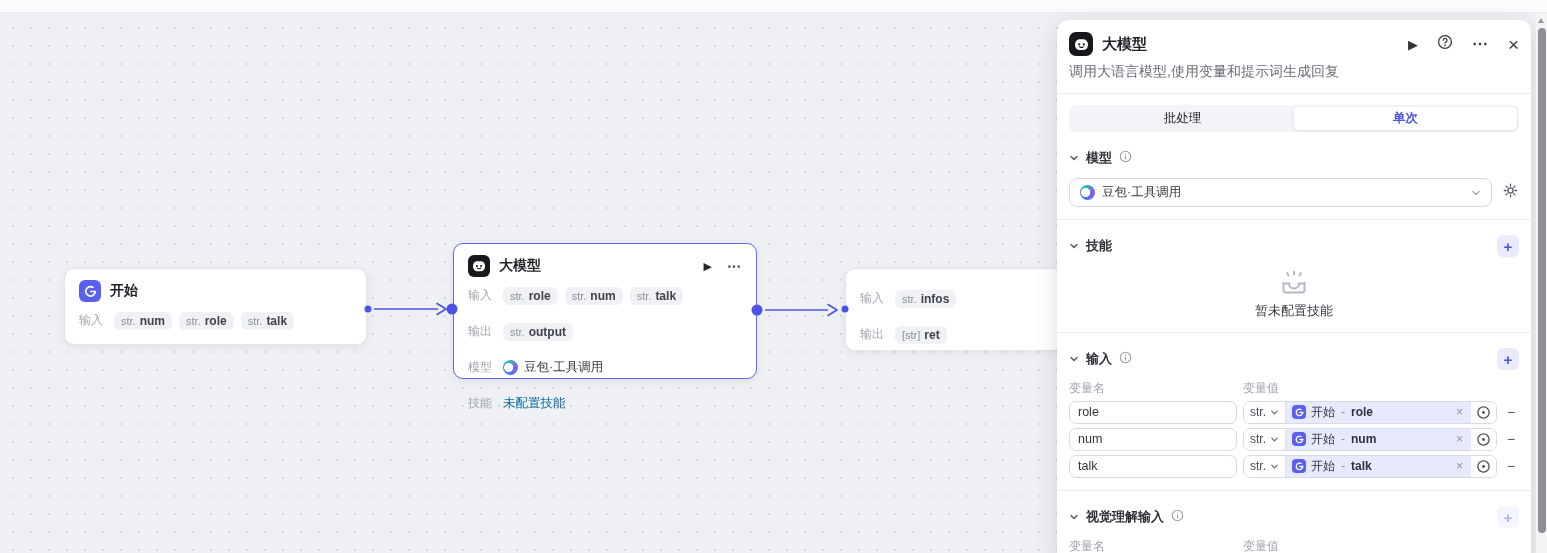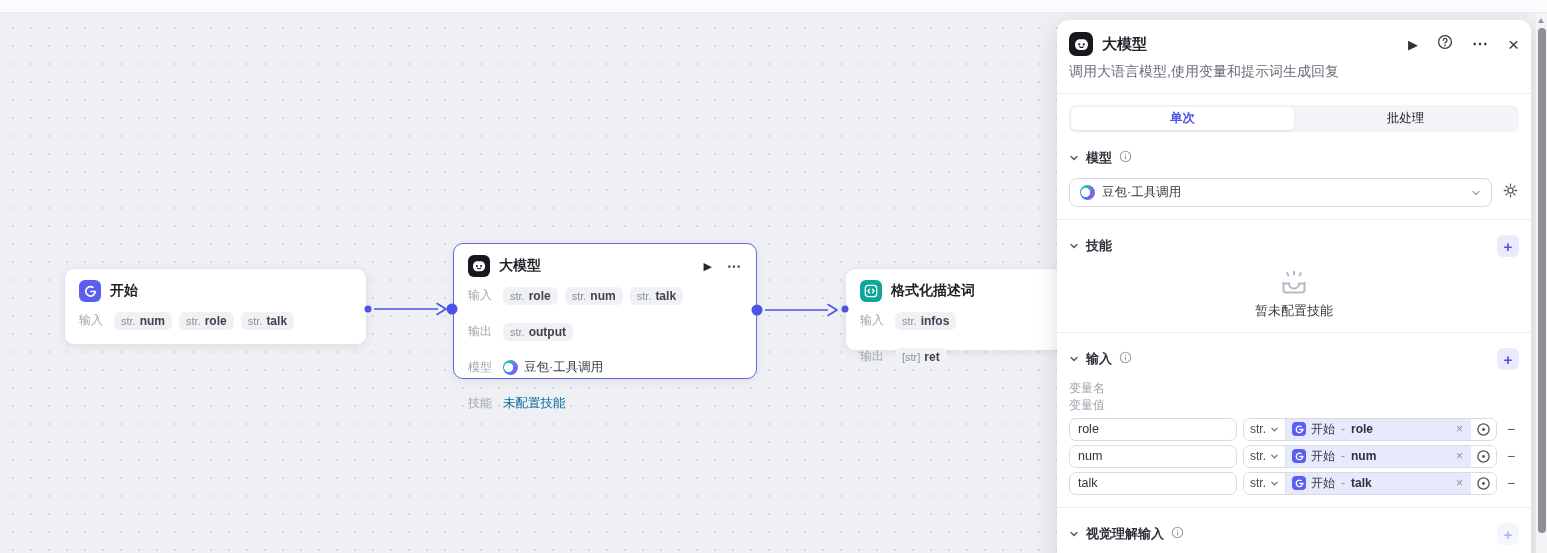--- a/index.html
+++ b/index.html
@@ -75,21 +75,21 @@
   .add-btn{margin-left:auto;width:22px;height:22px;background:#e9ebfc;color:#4d53e8;border-radius:6px;display:flex;align-items:center;justify-content:center;font-size:15px;font-weight:600;line-height:1;}
   .add-btn.disabled{opacity:.45;}
 
   .dd-row{display:flex;align-items:center;gap:10px;margin:9px 12px 0;}
   .dropdown{flex:1;height:29px;border:1px solid #d7dae2;border-radius:8px;display:flex;align-items:center;padding:0 10px;gap:7px;background:#fff;}
   .dd-text{font-size:12.5px;color:#33343c;flex:1;}
 
   .empty{text-align:center;margin-top:13px;}
   .empty-text{font-size:13px;color:#3a3c44;margin-top:1px;}
 
-  .cols{display:flex;margin:10px 12px 0;font-size:12px;color:#a0a3ad;flex-direction:column;}
+  .cols{display:flex;margin:10px 12px 0;font-size:12px;color:#a0a3ad;}
   .cols .c1{width:174px;}
   .vrow{display:flex;align-items:center;margin:3px 12px 0;gap:6px;height:24px;}
   .name-input{width:168px;height:23px;border:1px solid #d8dbe3;border-radius:7px;font-size:12.5px;color:#33343c;padding:0 8px;font-family:inherit;outline:none;background:#fff;}
   .val{flex:1;height:23px;border:1px solid #d8dbe3;border-radius:7px;display:flex;align-items:stretch;overflow:hidden;background:#fff;}
   .val-type{display:flex;align-items:center;gap:4px;padding:0 6px;font-size:12px;color:#4a4c55;border-right:1px solid #dcdfe6;background:#fff;}
   .val-tag{flex:1;background:#e7e9fc;display:flex;align-items:center;gap:5px;padding:0 6px;font-size:12px;color:#3c3e52;min-width:0;}
   .mini-icon{width:14px;height:14px;border-radius:4px;background:#5a5fef;display:flex;align-items:center;justify-content:center;flex-shrink:0;}
   .ref-node{color:#34363f;}
   .ref-sep{color:#8b8ea0;margin:0 1px;}
   .ref-field{font-weight:700;color:#2f3140;}
@@ -202,30 +202,20 @@
           <span>豆包·工具调用</span>
         </span>
     </div>
     <div class="node-row">
       <span class="row-label">技能</span>
       <span class="muted-val">未配置技能</span>
     </div>
   </div>
 
   <div class="node" style="left:845px;top:255px;width:218px;height:83px;">
-    <div class="node-header">
-      <span class="node-icon icon-teal">
-        <svg width="14" height="14" viewBox="0 0 14 14" fill="none" stroke="#fff" stroke-width="1.3" stroke-linecap="round" stroke-linejoin="round">
-          <rect x="1.3" y="1.3" width="11.4" height="11.4" rx="3"></rect>
-          <path d="M5.5 5.2 L3.9 7 L5.5 8.8"></path>
-            <path d="M8.5 5.2 L10.1 7 L8.5 8.8"></path>
-        </svg>
-      </span>
-      <span class="node-title">格式化描述词</span>
-    </div>
     <div class="node-row first">
       <span class="row-label">输入</span>
       <span class="tags">
         <span class="tag">
             <span class="tag-type">str.</span>
             <span class="tag-name">infos</span>
           </span>
       </span>
     </div>
     <div class="node-row">
@@ -263,22 +253,22 @@
       </span>
       <span class="p-more">⋯</span>
       <span class="p-close">×</span>
     </span>
   </div>
 
   <div class="p-sub">调用大语言模型,使用变量和提示词生成回复</div>
   <div class="divider"></div>
 
   <div class="tabs">
+    <div class="tab">批处理</div>
     <div class="tab active">单次</div>
-    <div class="tab">批处理</div>
   </div>
 
   <div class="sec">
     <span>
       <svg width="10" height="10" viewBox="0 0 10 10" fill="none" stroke="#5b5e68" stroke-width="1.5" stroke-linecap="round">
           <path d="M2 3.5 L5 6.5 L8 3.5"></path>
         </svg>
     </span>
     <span class="sec-title">模型</span>
     <span>

